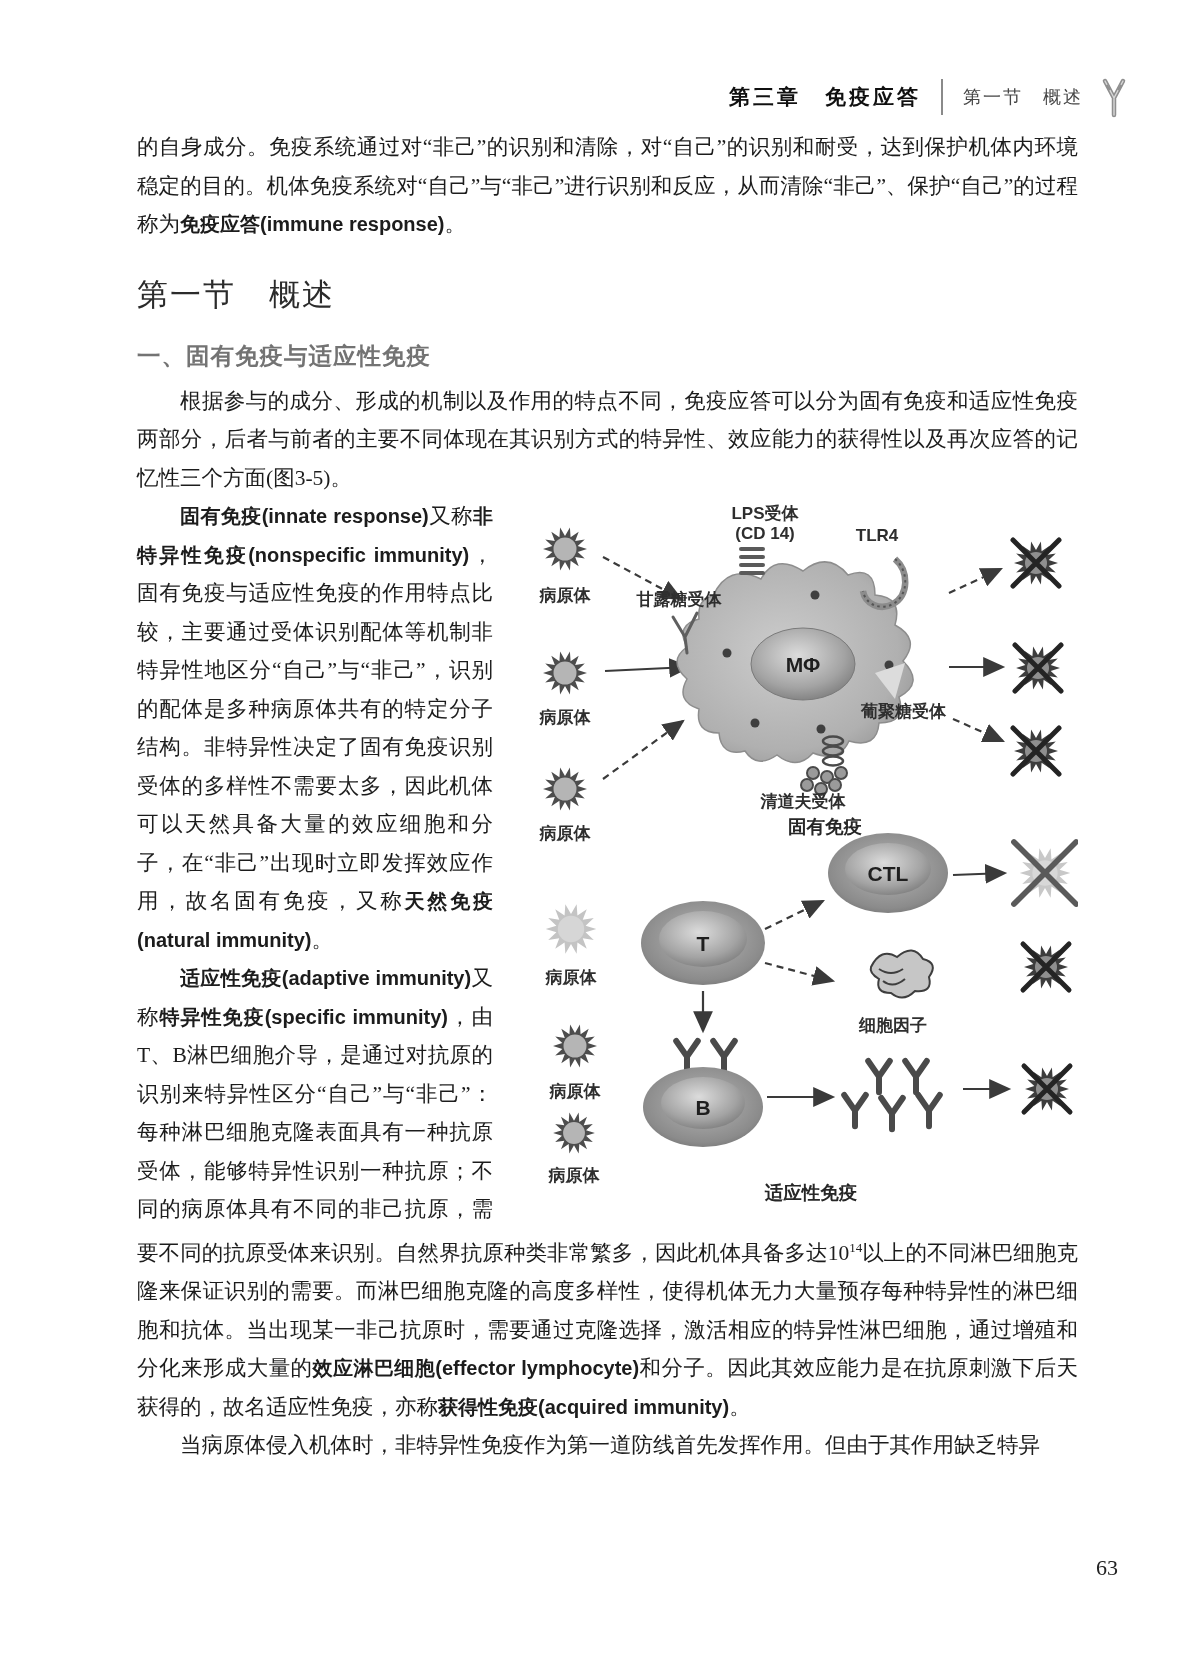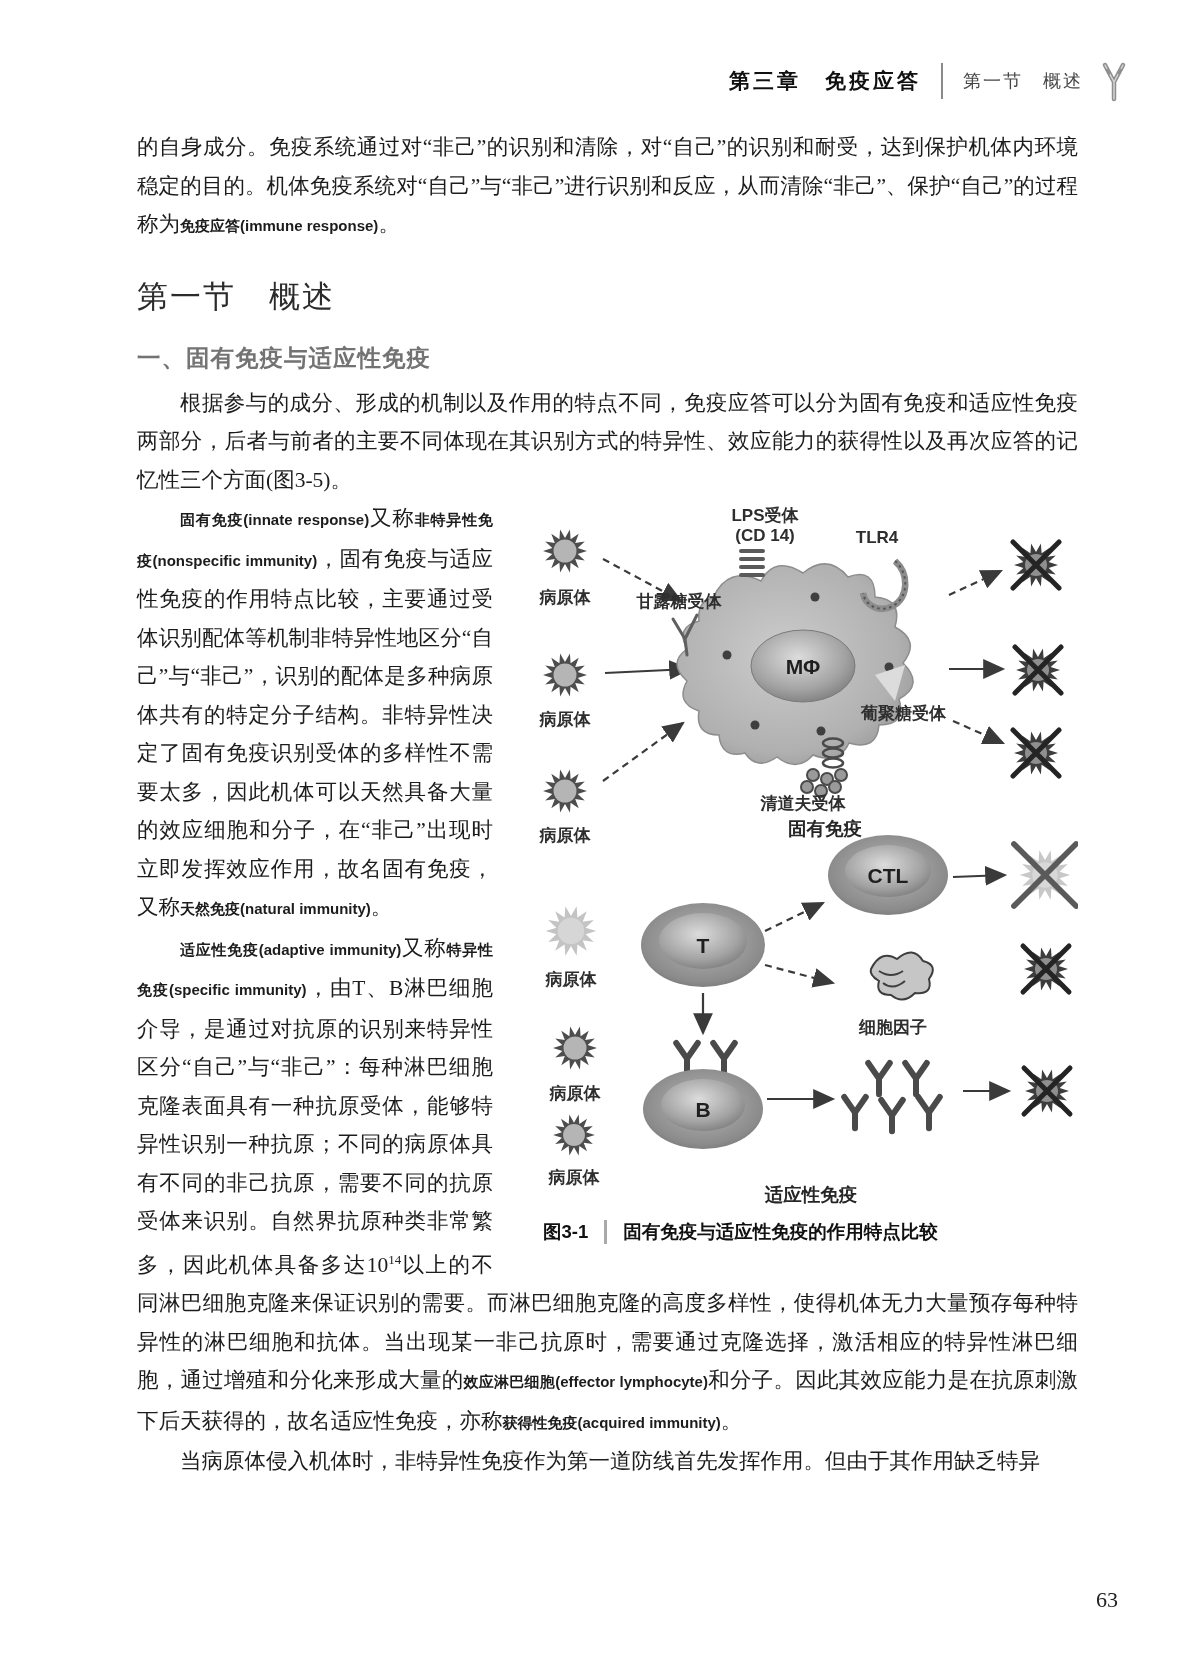--- a/index.html
+++ b/index.html
@@ -2,53 +2,53 @@
 <html><head>
 <meta charset="utf-8">
 <style>
   html,body{margin:0;padding:0;}
   body{
     width:1203px;height:1675px;position:relative;background:#ffffff;
     font-family:"Liberation Serif",serif;color:#1c1c1c;overflow:hidden;
   }
   
   .runhead{
-    position:absolute;top:60px;left:0;right:76px;
+    position:absolute;top:76px;left:0;right:76px;
     display:flex;justify-content:flex-end;align-items:center;
   }
   .h-chapter{font-family:"Liberation Sans",sans-serif;font-weight:bold;
     font-size:21px;letter-spacing:3px;color:#101010;}
   .h-divider{width:2px;height:36px;background:#8a8a8a;margin:0 20px;}
   .h-section{font-size:18px;letter-spacing:2px;color:#454545;}
   .h-icon{margin-left:18px;display:block;}
   
   .content{position:absolute;left:137px;top:128px;width:941px;}
   p.body{font-size:21.5px;line-height:38.5px;text-align:justify;margin:0;}
   .indent{text-indent:2em;}
-  .bd{font-weight:bold;font-family:"Liberation Sans",sans-serif;font-size:15px;}
+  .bd{font-weight:bold;font-family:"Liberation Sans",sans-serif;font-size:20px;}
   sup{font-size:13px;}
   h1.section-title{
     font-family:"Liberation Sans",sans-serif;font-weight:normal;
     font-size:31px;color:#2b2b2b;letter-spacing:2px;margin:30px 0 24px 0;
   }
   h2.sub{font-size:23.5px;font-weight:bold;color:#737373;
     letter-spacing:1px;margin:24px 0 10px 0;}
   h2.sub2{clear:both;margin-top:36px;}
   
   .figwrap{float:right;width:575px;margin:4px 0 8px 10px;}
   .figcaption{display:flex;align-items:center;padding-left:40px;margin-top:8px;
     font-family:"Liberation Sans",sans-serif;font-weight:bold;font-size:18.5px;color:#111;}
   .cap-bar{width:3px;height:24px;background:#aaaaaa;margin:0 16px;flex:0 0 auto;}
   .fig-label{font-family:"Liberation Sans",sans-serif;font-weight:bold;font-size:17px;fill:#2e2e2e;}
   .fig-label-lg{font-family:"Liberation Sans",sans-serif;font-weight:bold;font-size:18.5px;fill:#262626;}
   .cell-label{font-family:"Liberation Sans",sans-serif;font-weight:bold;font-size:21px;fill:#1f1f1f;}
   .arr{stroke:#3a3a3a;stroke-width:2.2;marker-end:url(#ah);}
   .arrd{stroke-dasharray:7 5;}
   
-  .pagenum{position:absolute;right:85px;bottom:62px;font-size:22px;color:#222;}
+  .pagenum{position:absolute;right:85px;bottom:94px;font-size:22px;color:#222;}
 </style>
 </head>
 <body>
 
 <div class="runhead">
   <span class="h-chapter">第三章　免疫应答</span>
   <span class="h-divider"></span>
   <span class="h-section">第一节　概述</span>
   <svg class="h-icon" width="26" height="42" viewBox="0 0 26 42">
     <path d="M13,39 L13,22 M13,22 L4,5 M13,22 L22,5" fill="none" stroke="#8f8f8f" stroke-width="4.5" stroke-linecap="round"></path>
@@ -263,25 +263,20 @@
       <g transform="translate(543,466)">
           <use href="#destroyed"></use>
         </g>
       <g transform="translate(544,588)">
           <use href="#destroyed"></use>
         </g>
 
       <text class="fig-label-lg" x="308" y="698" text-anchor="middle">适应性免疫</text>
     </svg>
 
-    <div class="figcaption">
-      <span>图3-1</span>
-      <span class="cap-bar"></span>
-      <span>固有免疫与适应性免疫的作用特点比较</span>
-    </div>
   </div>
 
   <p class="body indent"><span class="bd">固有免疫(innate response)</span><span>又称</span><span class="bd">非特异性免疫(nonspecific immunity)</span><span>，固有免疫与适应性免疫的作用特点比较，主要通过受体识别配体等机制非特异性地区分“自己”与“非己”，识别的配体是多种病原体共有的特定分子结构。非特异性决定了固有免疫识别受体的多样性不需要太多，因此机体可以天然具备大量的效应细胞和分子，在“非己”出现时立即发挥效应作用，故名固有免疫，又称</span><span class="bd">天然免疫(natural immunity)</span><span>。</span></p>
 
   <p class="body indent"><span class="bd">适应性免疫(adaptive immunity)</span><span>又称</span><span class="bd">特异性免疫(specific immunity)</span><span>，由T、B淋巴细胞介导，是通过对抗原的识别来特异性区分“自己”与“非己”：每种淋巴细胞克隆表面具有一种抗原受体，能够特异性识别一种抗原；不同的病原体具有不同的非己抗原，需要不同的抗原受体来识别。自然界抗原种类非常繁多，因此机体具备多达10</span><sup>14</sup><span>以上的不同淋巴细胞克隆来保证识别的需要。而淋巴细胞克隆的高度多样性，使得机体无力大量预存每种特异性的淋巴细胞和抗体。当出现某一非己抗原时，需要通过克隆选择，激活相应的特异性淋巴细胞，通过增殖和分化来形成大量的</span><span class="bd">效应淋巴细胞(effector lymphocyte)</span><span>和分子。因此其效应能力是在抗原刺激下后天获得的，故名适应性免疫，亦称</span><span class="bd">获得性免疫(acquired immunity)</span><span>。</span></p>
 
 
   <p class="body indent">当病原体侵入机体时，非特异性免疫作为第一道防线首先发挥作用。但由于其作用缺乏特异</p>
 
 </div>

